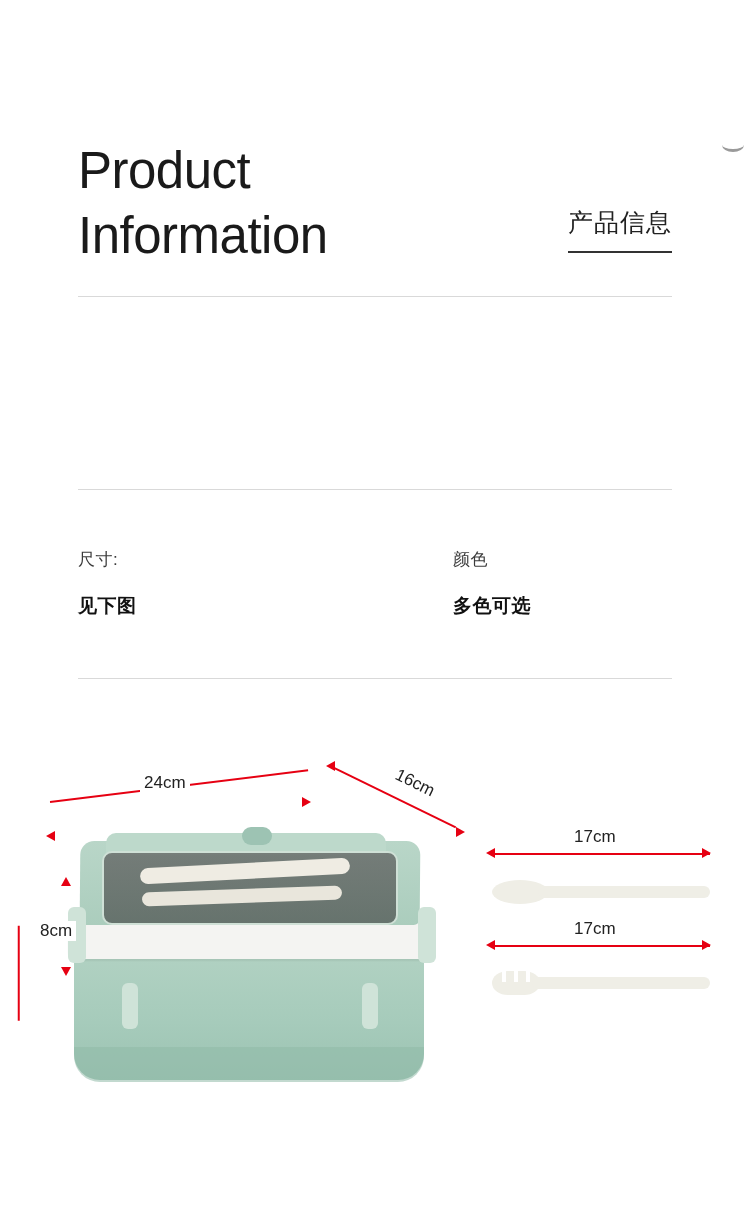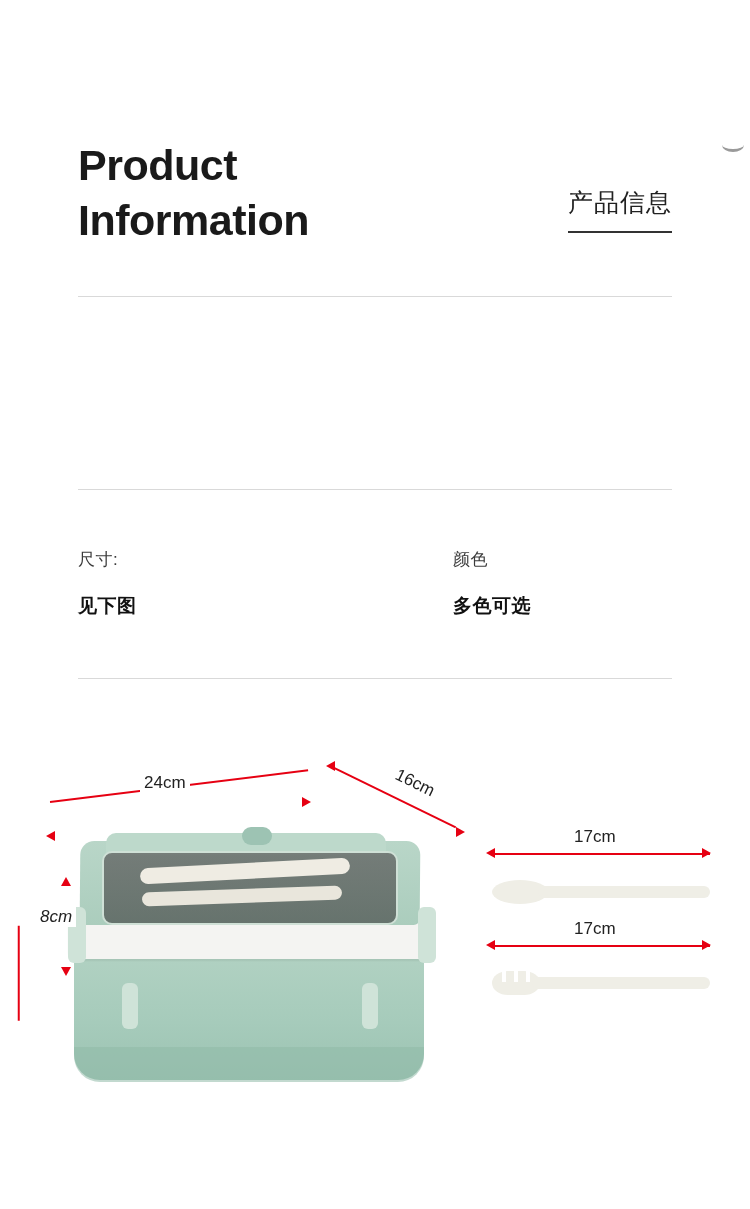--- a/index.html
+++ b/index.html
@@ -23,31 +23,31 @@
     position: absolute;
     left: 78px;
     top: 138px;
     width: 594px;
     height: 130px;
   }
   .title-en {
     position: absolute;
     left: 0;
     top: 0;
-    font-size: 43px;
-    font-weight: bold;
+    font-size: 51px;
+    font-weight: normal;
     line-height: 1.28;
     letter-spacing: -0.5px;
     color: #1a1a1a;
     white-space: pre-line;
   }
   .title-cn-wrap {
     position: absolute;
     right: 0;
-    top: 48px;
+    top: 68px;
     text-align: right;
   }
   .title-cn {
     font-size: 25px;
     font-weight: 500;
     color: #222;
     letter-spacing: 1px;
     padding-bottom: 12px;
     border-bottom: 2px solid #333;
     display: inline-block;
@@ -372,21 +372,21 @@
       <div class="dim-line" style="left:330px; top:30px; width:140px; transform:rotate(26deg); transform-origin:left center;"></div>
       <div class="arrow" style="left:326px; top:26px; border-width:5px 9px 5px 0; border-color:transparent #e60012 transparent transparent;"></div>
       <div class="arrow" style="left:456px; top:92px; border-width:5px 0 5px 9px; border-color:transparent transparent transparent #e60012;"></div>
       <div class="dim-label" style="left:390px; top:38px; transform:rotate(26deg);">16cm</div>
     </div>
 
     <div class="dim">
       <div class="dim-line" style="left:66px; top:190px; width:95px; transform:rotate(90deg); transform-origin:left center; margin-left:-47px;"></div>
       <div class="arrow" style="left:61px; top:142px; border-width:0 5px 9px 5px; border-color:transparent transparent #e60012 transparent;"></div>
       <div class="arrow" style="left:61px; top:232px; border-width:9px 5px 0 5px; border-color:#e60012 transparent transparent transparent;"></div>
-      <div class="dim-label" style="left:36px; top:172px;font-style:italic;">8cm</div>
+      <div class="dim-label" style="left:36px; top:186px;">8cm</div>
     </div>
 
     <div class="cutlery">
 
       <div class="dim">
         <div class="dim-line" style="left:20px; top:48px; width:220px;"></div>
         <div class="arrow" style="left:16px; top:43px; border-width:5px 9px 5px 0; border-color:transparent #e60012 transparent transparent;"></div>
         <div class="arrow" style="left:232px; top:43px; border-width:5px 0 5px 9px; border-color:transparent transparent transparent #e60012;"></div>
         <div class="dim-label" style="left:100px; top:22px;">17cm</div>
       </div>

